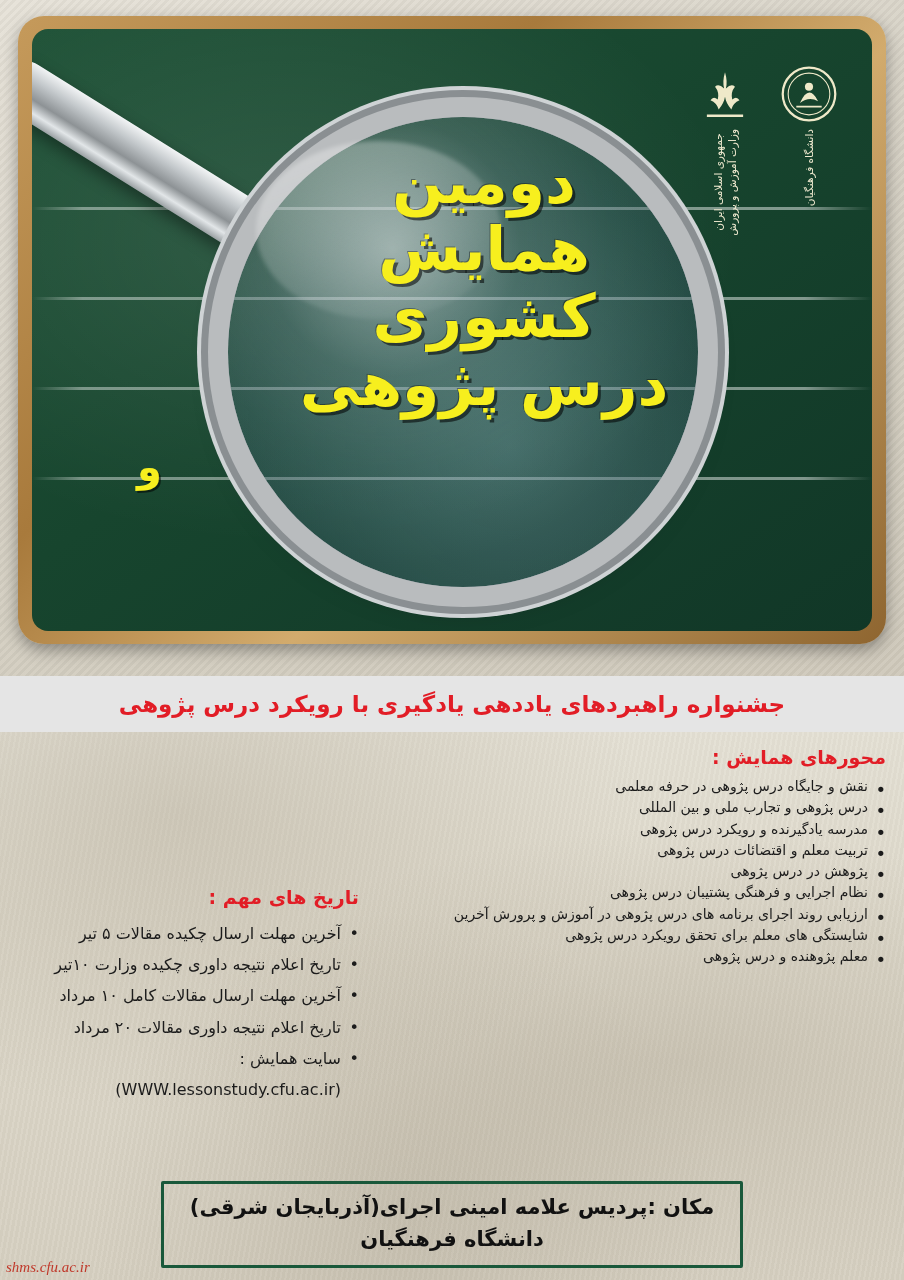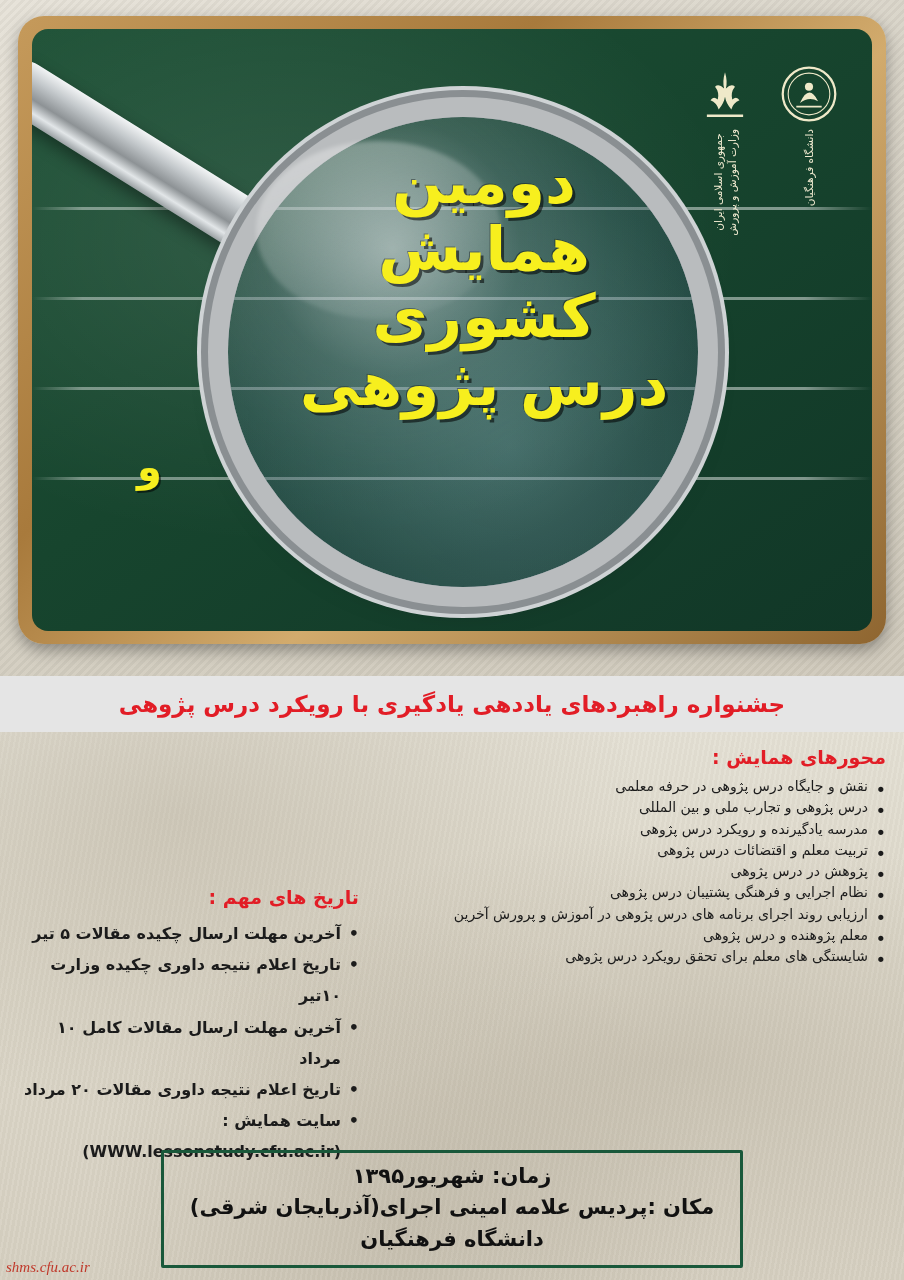--- a/index.html
+++ b/index.html
@@ -257,21 +257,20 @@
     list-style: none;
     margin: 0;
     padding: 0;
   }
   .dates li {
     font-size: 16px;
     color: #1b1b1b;
     line-height: 1.95;
     padding-right: 18px;
     position: relative;
-    font-weight: bold;
   }
   .dates li::before {
     content: "•";
     position: absolute;
     right: 0;
     top: 0;
     color: #1b1b1b;
     font-size: 16px;
   }
 
@@ -369,39 +368,38 @@
     <div class="topics">
       <div class="topics-heading">محورهای همایش :</div>
       <ul>
         <li>نقش و جایگاه درس پژوهی در حرفه معلمی</li>
         <li>درس پژوهی و تجارب ملی و بین المللی</li>
         <li>مدرسه یادگیرنده و رویکرد درس پژوهی</li>
         <li>تربیت معلم و اقتضائات درس پژوهی</li>
         <li>پژوهش در درس پژوهی</li>
         <li>نظام اجرایی و فرهنگی پشتیبان درس پژوهی</li>
         <li>ارزیابی روند اجرای برنامه های درس پژوهی در آموزش و پرورش آخرین</li>
+        <li>شایستگی های معلم برای تحقق رویکرد درس پژوهی</li>
         <li>معلم پژوهنده و درس پژوهی</li>
-        <li>شایستگی های معلم برای تحقق رویکرد درس پژوهی</li>
       </ul>
     </div>
 
     <div class="dates">
       <div class="dates-heading">تاریخ های مهم :</div>
       <ul>
         <li>آخرین مهلت ارسال چکیده مقالات ۵ تیر</li>
         <li>تاریخ اعلام نتیجه داوری چکیده وزارت ۱۰تیر</li>
         <li>آخرین مهلت ارسال مقالات کامل ۱۰ مرداد</li>
         <li>تاریخ اعلام نتیجه داوری مقالات ۲۰ مرداد</li>
         <li>سایت همایش : (WWW.lessonstudy.cfu.ac.ir)</li>
       </ul>
     </div>
 
     <div class="venue">
       <div class="venue-box">
-        <div class="venue-line">زمان: شهریور۱۳۹۵</div>
         <div class="venue-line">مکان :پردیس علامه امینی اجرای(آذربایجان شرقی)</div>
         <div class="venue-line small">دانشگاه فرهنگیان</div>
       </div>
     </div>
 
     <div class="watermark">shms.cfu.ac.ir</div>
   </div>
 
 </div>
 

